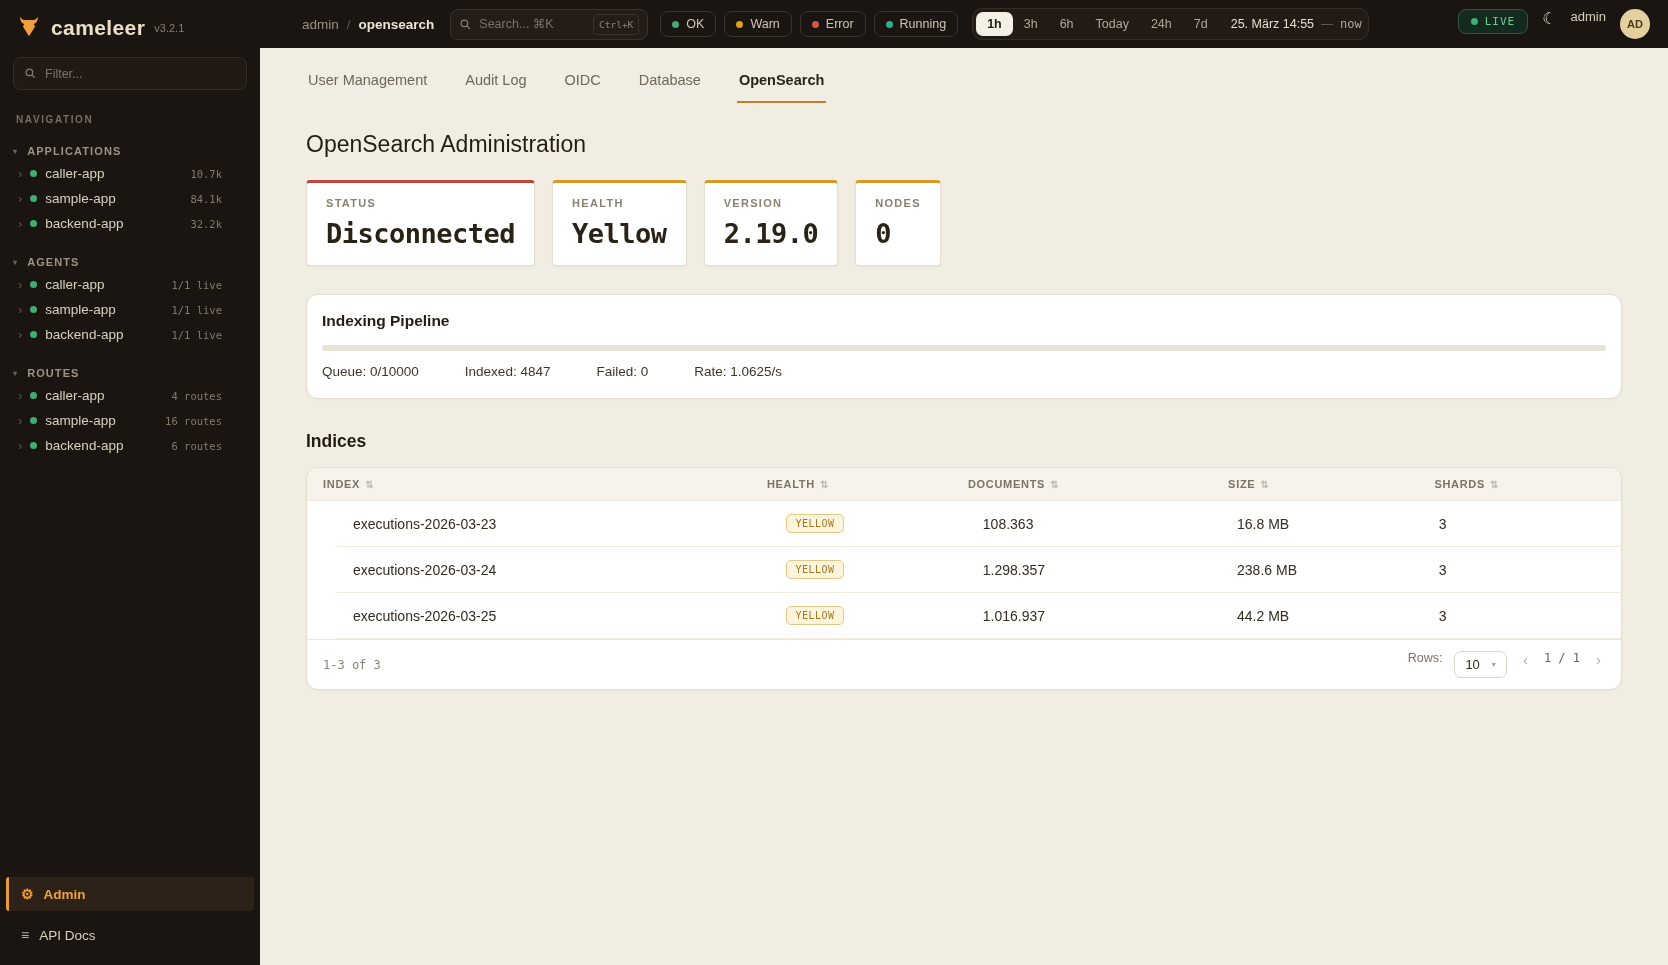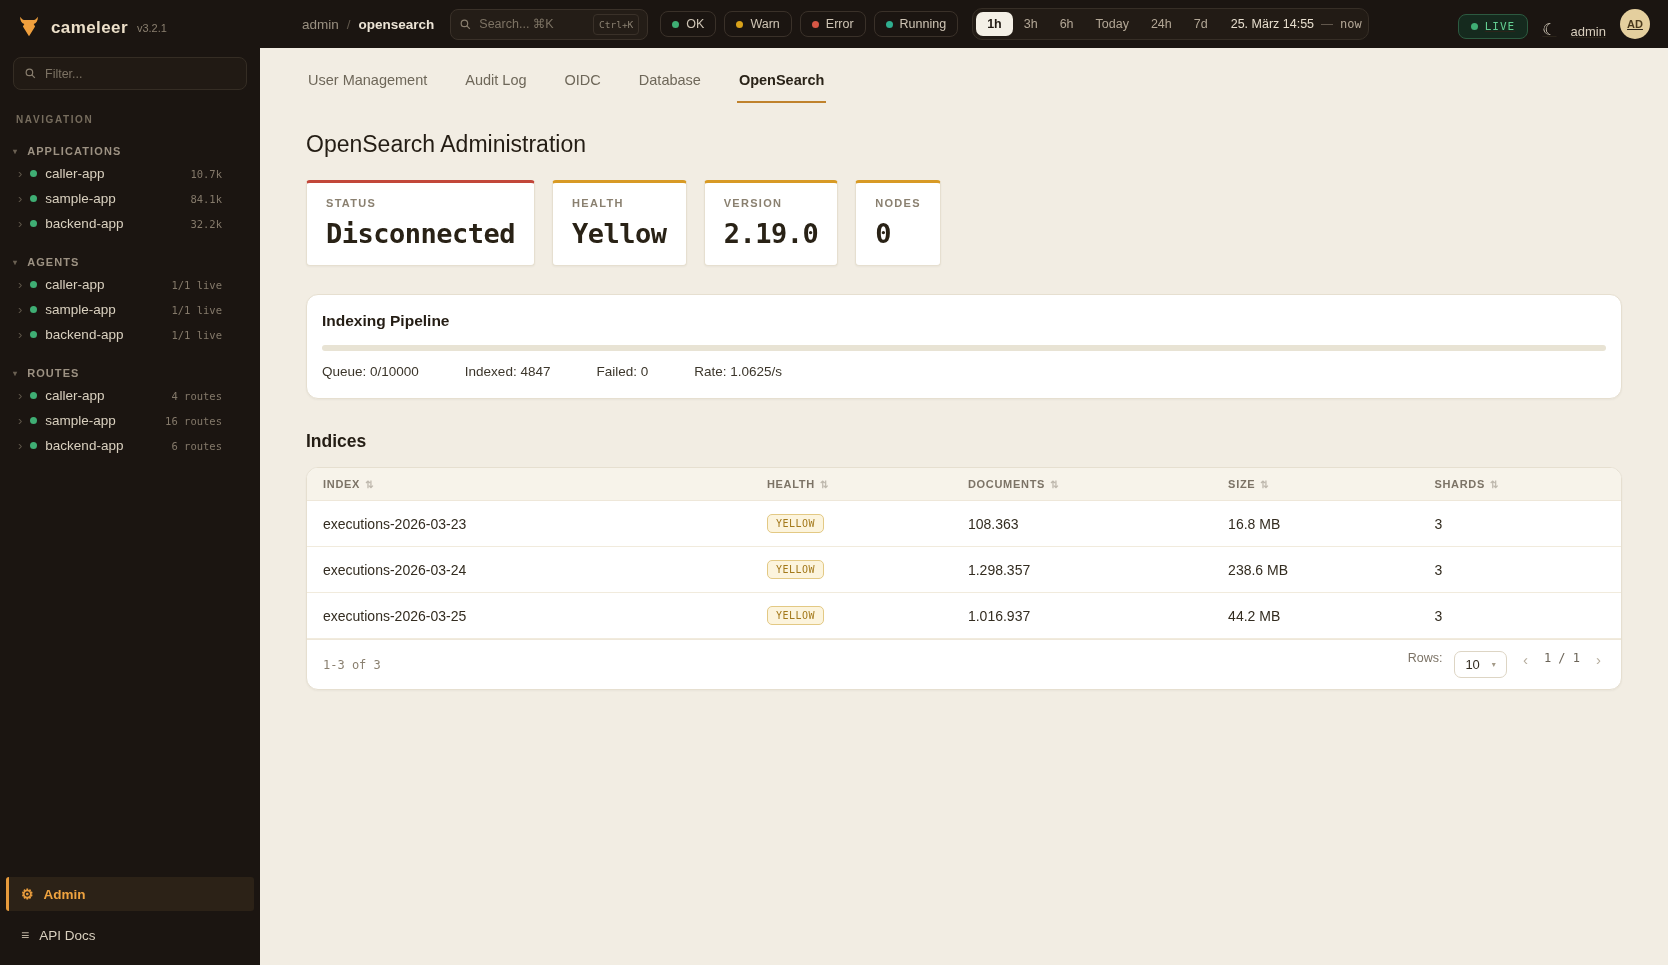--- a/index.html
+++ b/index.html
@@ -11,21 +11,21 @@
     overflow: hidden;
   }
   .app { display: flex; width: 100%; height: 100%; }
 
   
   .sidebar {
     width: 260px; flex-shrink: 0; background: #1b1511;
     display: flex; flex-direction: column; color: #d9d0bf;
   }
   .logo-row { display: flex; align-items: center; gap: 9px; padding: 15px 16px 12px; cursor: pointer; }
-  .brand { font-size: 17px; font-weight: 700; color: #ecdfc9; letter-spacing: .4px; }
+  .brand { font-size: 21px; font-weight: 700; color: #ecdfc9; letter-spacing: .4px; }
   .version { font-size: 11px; color: #8a7f6f; }
   .filter-wrap {
     margin: 4px 13px 0; height: 33px; background: #211a14;
     border: 1px solid #352d24; border-radius: 8px;
     display: flex; align-items: center; gap: 8px; padding: 0 10px;
   }
   .filter-wrap input, .searchbox input {
     background: transparent; border: none; outline: none;
     color: #cfc6b6; font-size: 12.5px; width: 100%;
     font-family: "Liberation Sans", sans-serif;
@@ -82,21 +82,21 @@
     background: #221b15; border: 1px solid #362e26; border-radius: 10px; padding: 3px 6px 3px 3px;
   }
   .time-btn {
     border: none; background: transparent; color: #b3a796; font-size: 12.5px;
     padding: 5px 11px; border-radius: 7px; cursor: pointer; font-family: inherit; white-space: nowrap;
   }
   .time-btn.active { background: #f4f0e6; color: #211a12; font-weight: 700; }
   .date-text { color: #e6ddcd; font-size: 12.5px; margin: 0 7px 0 12px; white-space: nowrap; }
   .dash { color: #6a6054; font-size: 12px; }
   .now-btn { background: none; border: none; font-family: "DejaVu Sans Mono", monospace; font-size: 12px; color: #b3a796; margin-left: 7px; cursor: pointer; }
-  .header-right { margin-left: auto; display: flex; align-items: flex-end; gap: 14px; text-decoration: underline; }
+  .header-right { margin-left: auto; display: flex; align-items: flex-start; gap: 14px; }
   .live-badge {
     display: flex; align-items: center; gap: 7px; background: #152a1e;
     border: 1px solid #2c5a40; color: #63cf92; font-family: "DejaVu Sans Mono", monospace;
     font-size: 11px; letter-spacing: 1px; padding: 5px 12px; border-radius: 8px; cursor: pointer;
   }
   .live-dot { width: 7px; height: 7px; background: #3fae74; border-radius: 50%; }
   .theme-toggle { background: none; border: none; color: #e8dfcd; font-size: 16px; cursor: pointer; }
   .user-name { font-size: 13px; color: #d6ccbb; }
   .avatar {
     width: 30px; height: 30px; border-radius: 50%; background: #e4cf9e; color: #4a3a1c;
@@ -133,21 +133,21 @@
   .progress-fill { height: 100%; width: 0%; background: #3fae74; }
   .pipeline-stats { display: flex; gap: 46px; font-size: 13.5px; color: #3c362b; }
 
   .indices-title { font-size: 17.5px; font-weight: 700; color: #241d14; margin: 32px 0 15px; }
   .table-card { background: #fff; border: 1px solid #e6dfd0; border-radius: 12px; overflow: hidden; box-shadow: 0 1px 2px rgba(60,50,30,.05); }
   .t-grid { display: grid; grid-template-columns: 35% 15.3% 19.8% 15.7% 1fr; align-items: center; }
   .t-head { background: #f7f3ea; border-bottom: 1px solid #eee7d9; padding: 10px 0; }
   .th { font-size: 11px; color: #7c7366; font-weight: 700; letter-spacing: .7px; cursor: pointer; display: flex; align-items: center; gap: 5px; }
   .th:first-child, .td:first-child { padding-left: 16px; }
   .sort-glyph { font-size: 10px; opacity: .45; }
-  .t-row { padding: 13px 0; border-bottom: 1px solid #f1ebdd; cursor: pointer; }
+  .t-row { padding: 13px 0; border-bottom: 1px solid #f1ebdd; cursor: pointer; margin-left: 30px; }
   .t-row:last-of-type { border-bottom: none; }
   .td { font-size: 14px; color: #332c20; }
   .badge-yellow {
     display: inline-block; font-family: "DejaVu Sans Mono", monospace; font-size: 10px;
     letter-spacing: .5px; color: #a3791b; background: #fcf4dd; border: 1px solid #e3c984;
     padding: 3px 8px; border-radius: 5px;
   }
   .t-footer {
     display: flex; justify-content: space-between; align-items: center;
     border-top: 1px solid #eee7d9; padding: 11px 16px;

